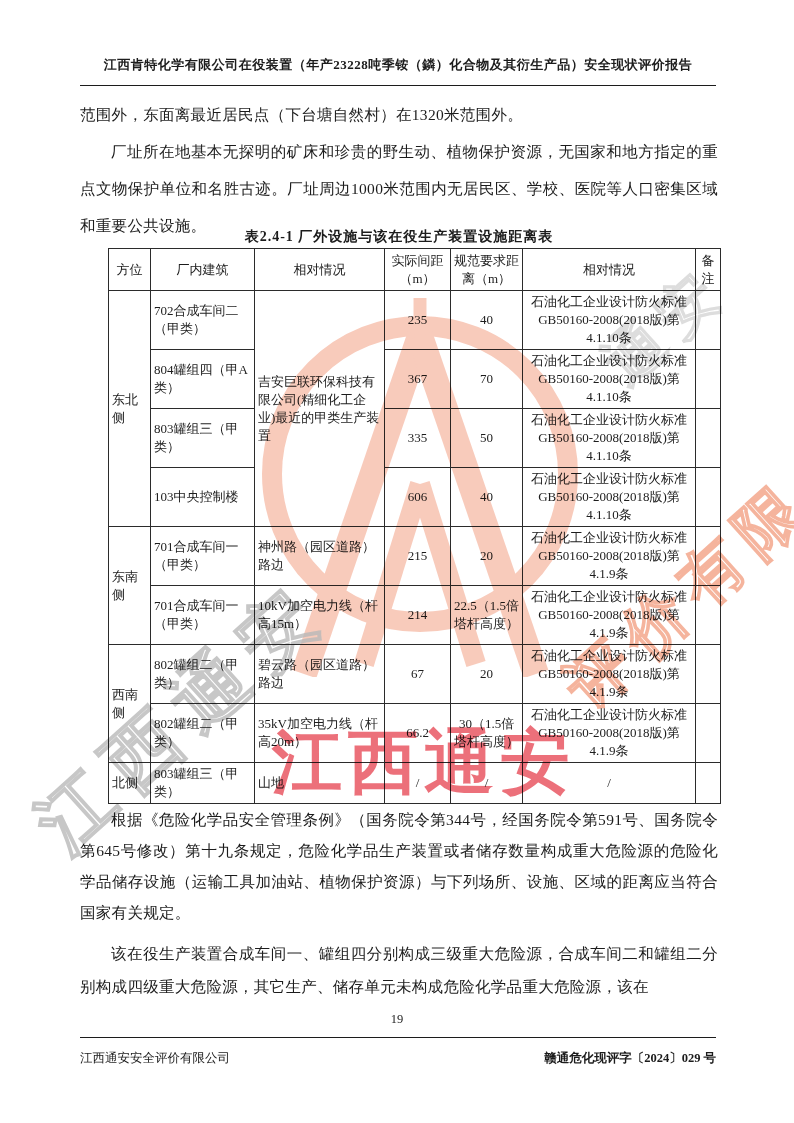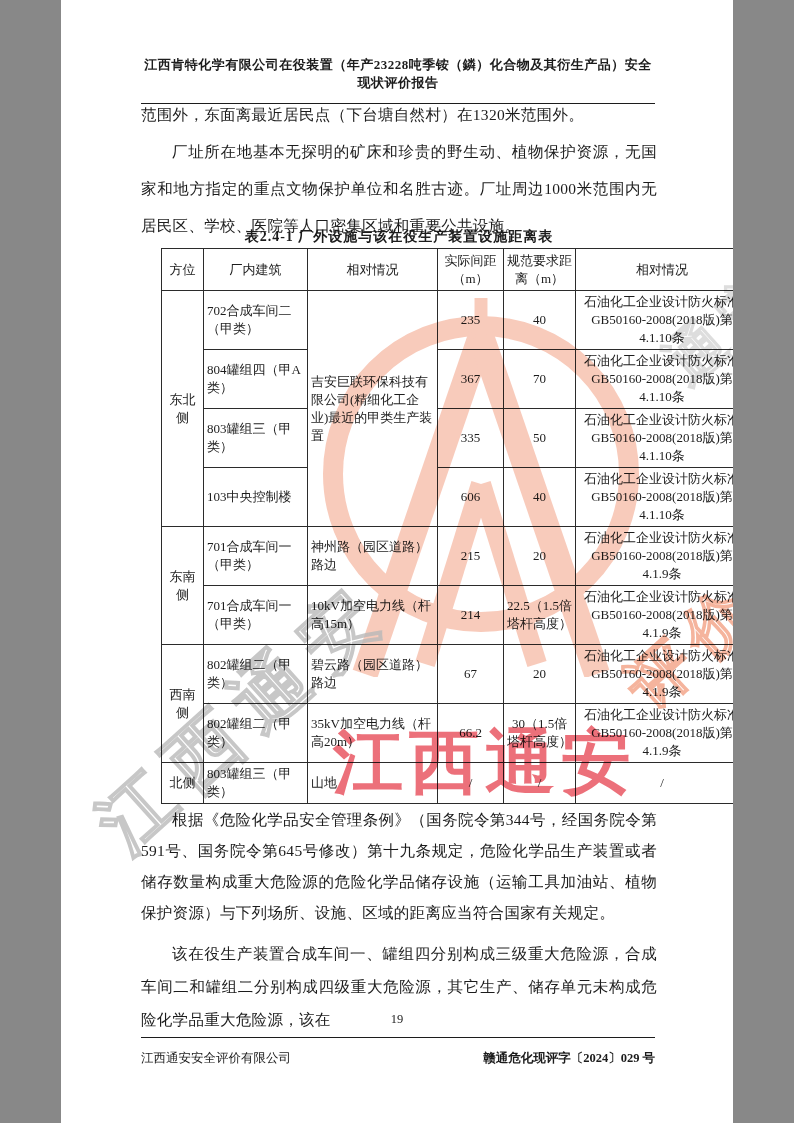--- a/index.html
+++ b/index.html
@@ -1,19 +1,19 @@
 <!DOCTYPE html>
 <html><head>
 <meta charset="utf-8">
 <style>
   * { margin: 0; padding: 0; box-sizing: border-box; }
   html,body { background:#888; }
   .page {
     position: relative;
-    width: 672px; height: 1123px;
+    width: 794px; height: 1123px;
     margin: 0 auto;
     background: #ffffff;
     overflow: hidden;
     font-family: "Liberation Serif", "DejaVu Serif", serif;
     color: #1c1c1c;
   }
   
   .doc-header {
     position: absolute; top: 56px; left: 80px; right: 78px;
     text-align: center;
@@ -30,32 +30,33 @@
     position: absolute; top: 228px; left: 80px; right: 76px;
     text-align: center; font-size: 14px; font-weight: bold; letter-spacing: 1px;
   }
   
   .dist-table-wrap { position: absolute; top: 248px; left: 100px; }
   table.dist {
     border-collapse: collapse;
     width: 612px;
     font-size: 13px;
     table-layout: fixed;
+    margin-left: 8px;
   }
   table.dist th, table.dist td {
     border: 1px solid #2b2b2b;
     padding: 2px 3px;
     vertical-align: middle;
     font-weight: normal;
     line-height: 18px;
     overflow: hidden;
   }
   table.dist { border: 1.5px solid #222; }
   th.hdr { text-align: center; height: 42px; }
-  td.c-dir { text-align: center; }
+  td.c-dir { }
   td.c-bld { text-align: left; padding-left: 6px; }
   td.c-sit { text-align: left; padding-left: 6px; }
   td.c-num { text-align: center; }
   td.c-src { text-align: center; line-height: 17.5px; }
   td.c-note { text-align: center; }
   tr.data-row td { height: 54px; }
   tr.last-row td { height: 38px; }
   
   .para-block-bottom { position: absolute; top: 804px; left: 80px; right: 76px; }
   .para.lh31 { line-height: 31px; margin-bottom: 9px; }

